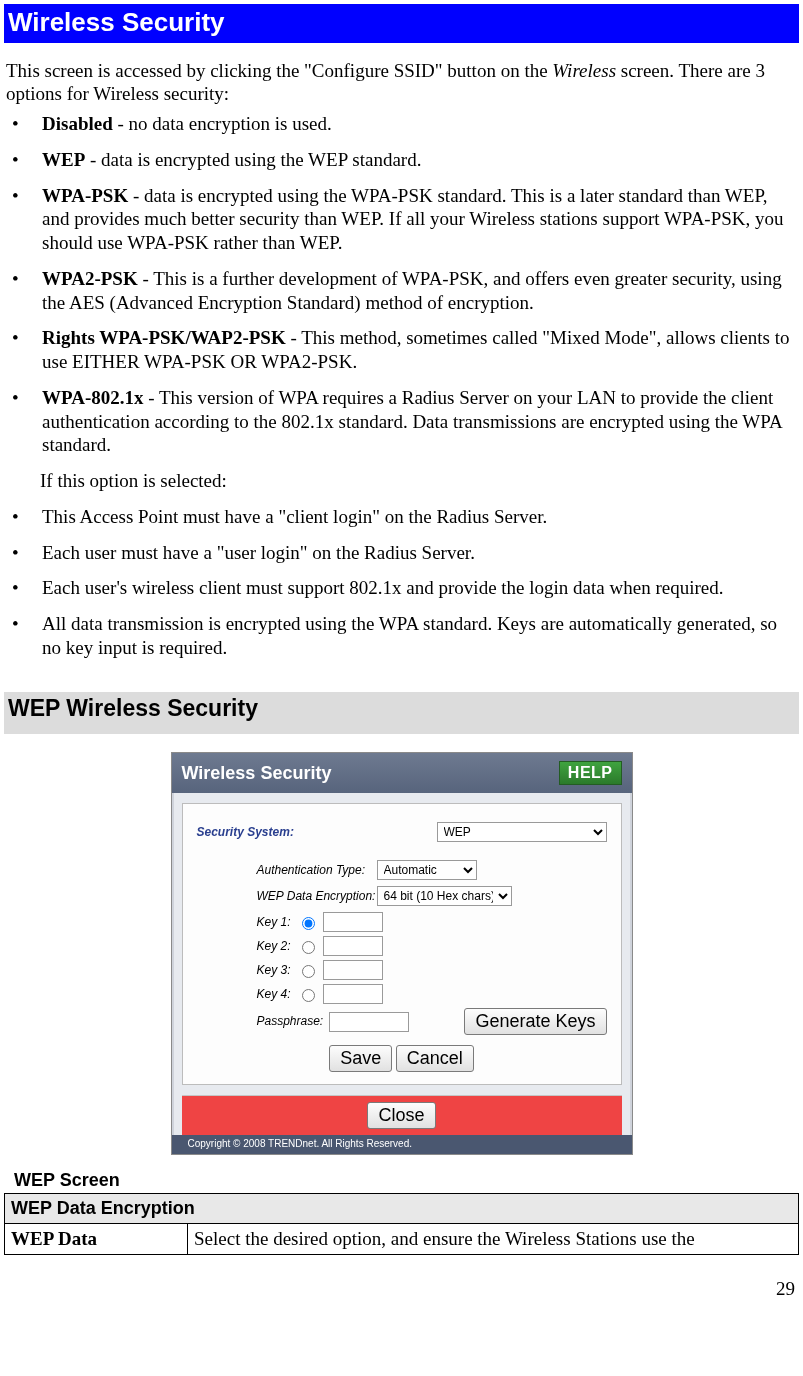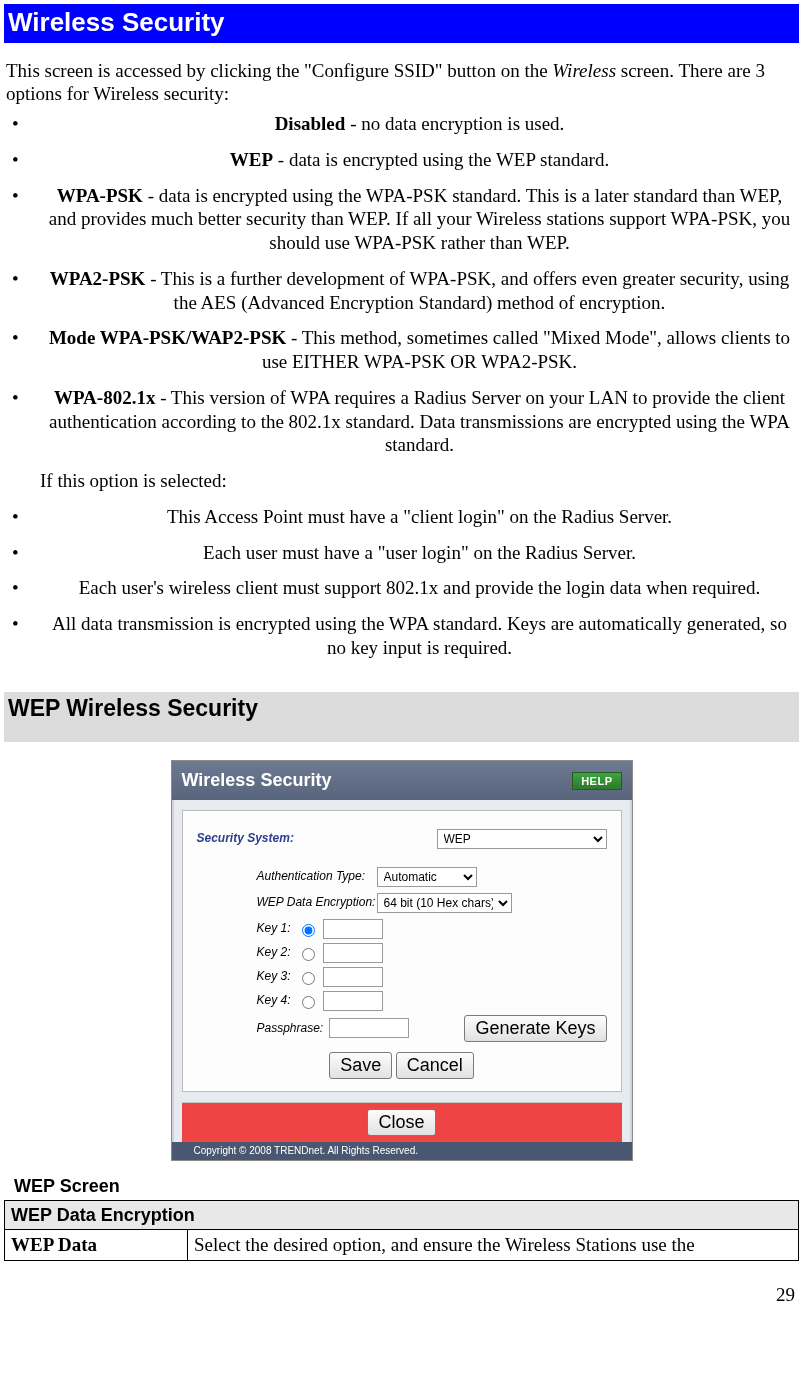--- a/index.html
+++ b/index.html
@@ -25,39 +25,38 @@
   }
   ul.bullets {
     list-style: none;
     margin: 0 2px 0 2px;
     padding: 0;
   }
   ul.bullets > li {
     position: relative;
     padding-left: 36px;
     margin-bottom: 12px;
-    text-align: center;
   }
   ul.bullets > li::before {
     content: "•";
     position: absolute;
     left: 6px;
     top: 0;
     font-size: 19px;
   }
   .sub-note {
     margin-left: 36px;
     margin-bottom: 12px;
   }
   .section-heading {
     background: #dcdcdc;
     font-family: Arial, Helvetica, sans-serif;
     font-weight: bold;
     font-size: 23px;
-    padding: 2px 4px 20px 4px;
+    padding: 2px 4px 12px 4px;
     margin-top: 32px;
     margin-bottom: 18px;
   }
   .screenshot-wrap {
     text-align: center;
   }
   .screenshot {
     display: inline-block;
     border: 1px solid #8a8a8a;
     background: #e7eaef;
@@ -75,21 +74,21 @@
     display: flex;
     justify-content: space-between;
     align-items: center;
   }
   .help-btn {
     background: linear-gradient(#3fa33f, #2b7a2b);
     border: 1px solid #235c23;
     color: #fff;
     font-family: Arial, Helvetica, sans-serif;
     font-weight: bold;
-    font-size: 11px;
+    font-size: 16px;
     padding: 2px 8px;
     letter-spacing: 0.5px;
   }
   .screenshot-body {
     background: #fdfdfd;
     margin: 10px;
     border: 1px solid #bcbcbc;
     padding: 18px 14px 12px 14px;
     font-family: Arial, Helvetica, sans-serif;
     font-size: 12px;
@@ -162,21 +161,21 @@
     border-top: 1px solid #c5c5c5;
     margin: 0 10px 0 10px;
     text-align: center;
     padding: 6px 0;
   }
   .screenshot-footer {
     background: #4a5770;
     color: #fff;
     font-family: Arial, Helvetica, sans-serif;
     font-size: 10px;
-    padding: 3px 22px;
+    padding: 3px 16px;
   }
   .figure-caption {
     font-family: Arial, Helvetica, sans-serif;
     font-weight: bold;
     font-size: 18px;
     margin: 14px 2px 2px 10px;
   }
   table.data {
     border-collapse: collapse;
     width: 100%;
@@ -215,21 +214,21 @@
 
 <div class="banner">Wireless Security</div>
 
 <div class="intro" id="intro">This screen is accessed by clicking the "Configure SSID" button on the <em>Wireless</em> screen. There are 3 options for Wireless security:</div>
 
 <ul class="bullets" id="options-list">
     <li><b>Disabled</b> - no data encryption is used.</li>
     <li><b>WEP</b> - data is encrypted using the WEP standard.</li>
     <li><b>WPA-PSK</b> - data is encrypted using the WPA-PSK standard. This is a later standard than WEP, and provides much better security than WEP. If all your Wireless stations support WPA-PSK, you should use WPA-PSK rather than WEP.</li>
     <li><b>WPA2-PSK</b> - This is a further development of WPA-PSK, and offers even greater security, using the AES (Advanced Encryption Standard) method of encryption.</li>
-    <li><b>Mode WPA-PSK/WAP2-PSK</b> - This method, sometimes called "Mixed Mode", allows clients to use EITHER WPA-PSK OR WPA2-PSK.</li>
+    <li><b>Rights WPA-PSK/WAP2-PSK</b> - This method, sometimes called "Mixed Mode", allows clients to use EITHER WPA-PSK OR WPA2-PSK.</li>
     <li><b>WPA-802.1x</b> - This version of WPA requires a Radius Server on your LAN to provide the client authentication according to the 802.1x standard. Data transmissions are encrypted using the WPA standard.</li>
   </ul>
 
 <div class="sub-note">If this option is selected:</div>
 
 <ul class="bullets" id="sub-list">
     <li>This Access Point must have a "client login" on the Radius Server.</li>
     <li>Each user must have a "user login" on the Radius Server.</li>
     <li>Each user's wireless client must support 802.1x and provide the login data when required.</li>
     <li>All data transmission is encrypted using the WPA standard. Keys are automatically generated, so no key input is required.</li>

